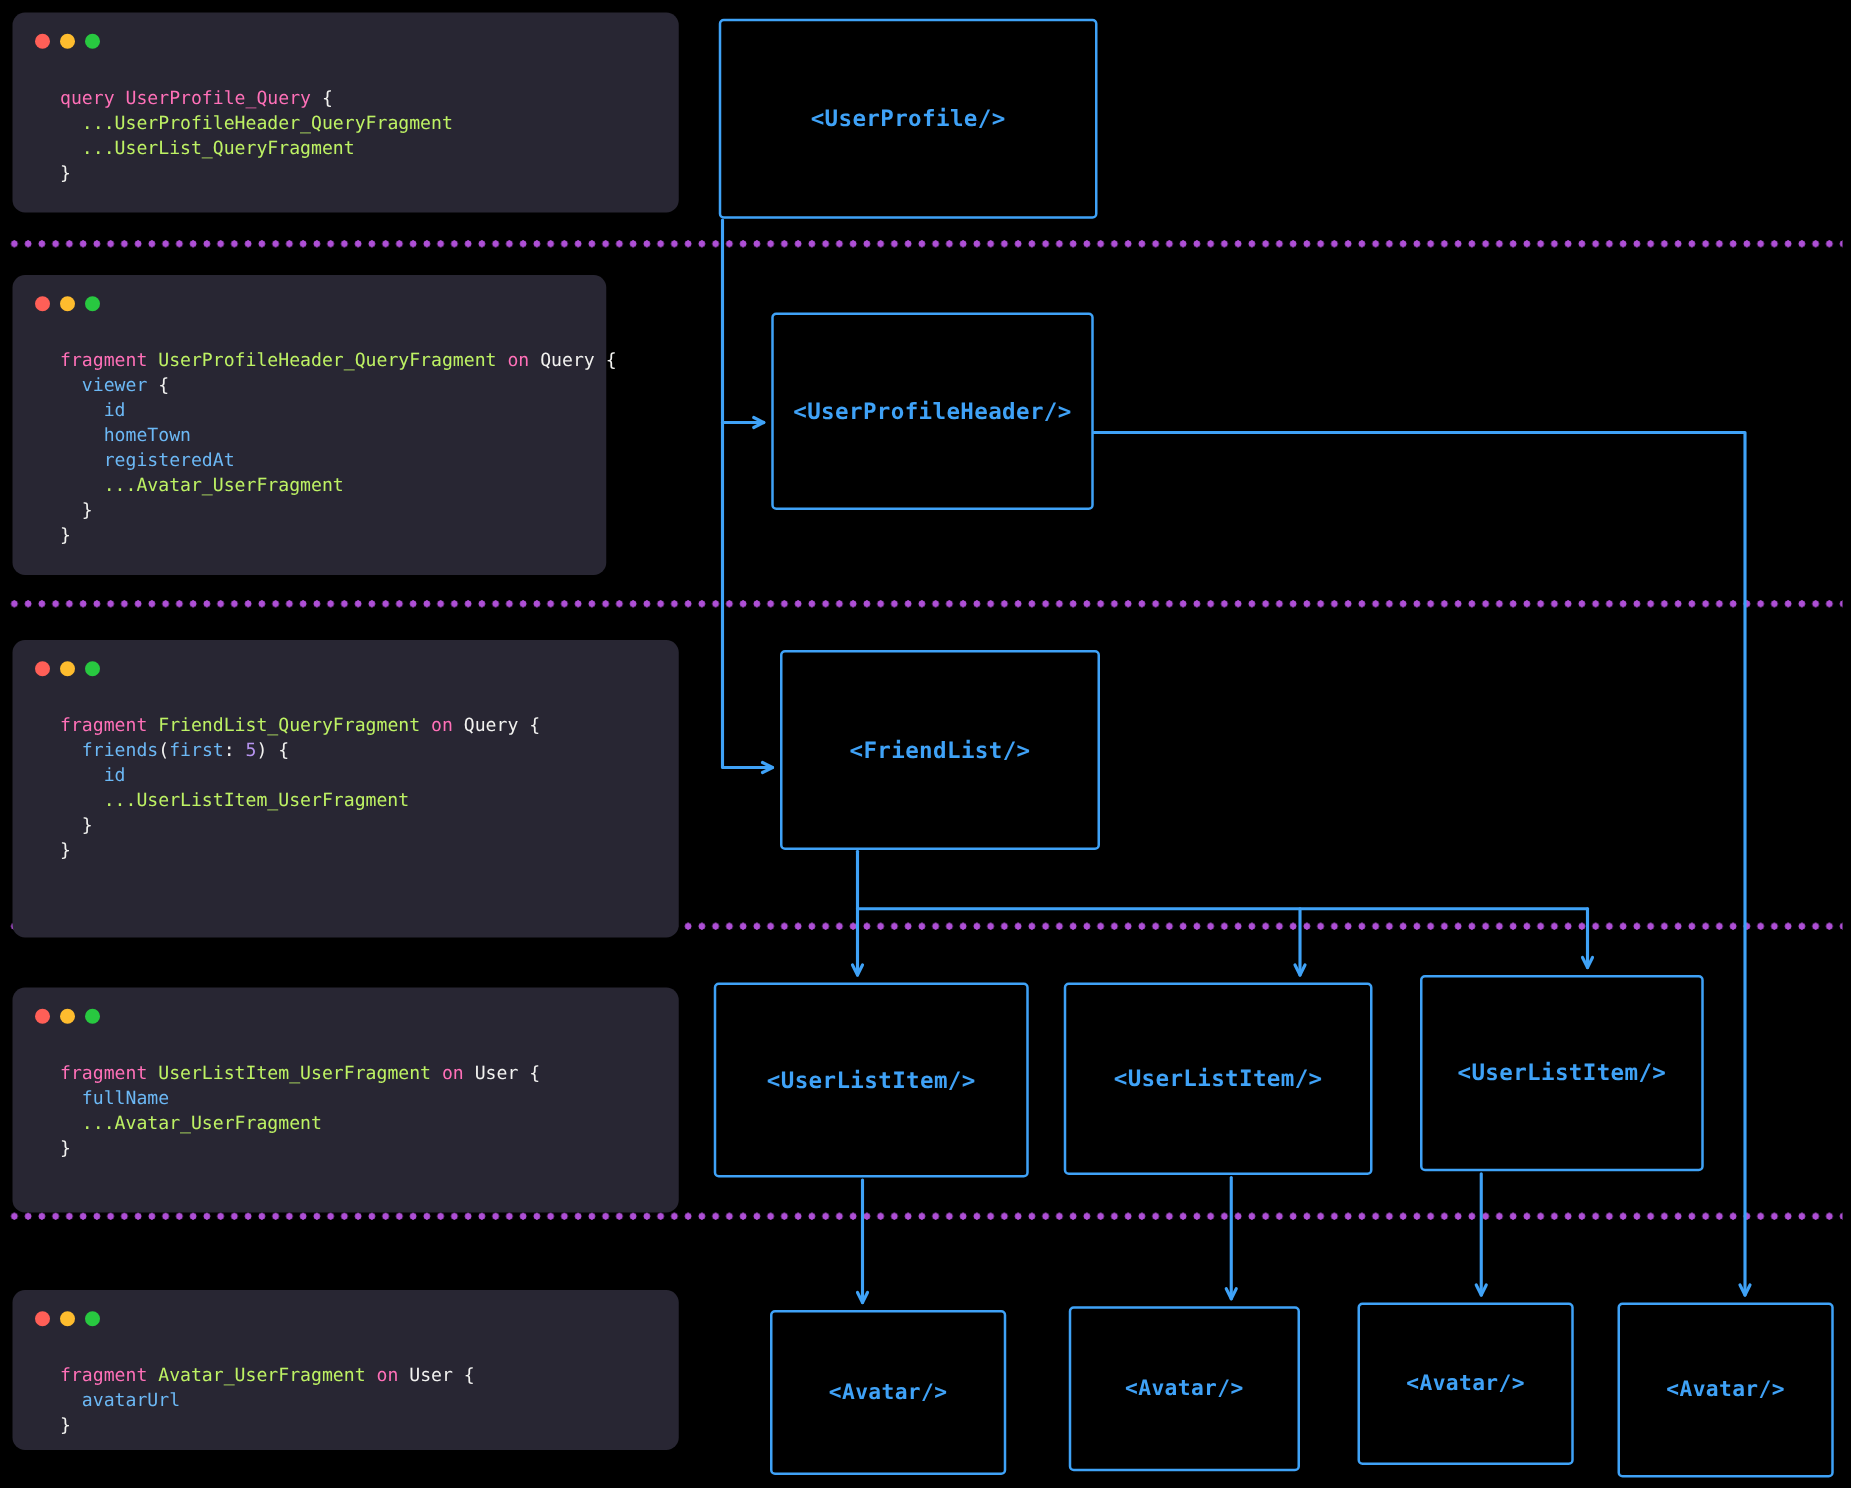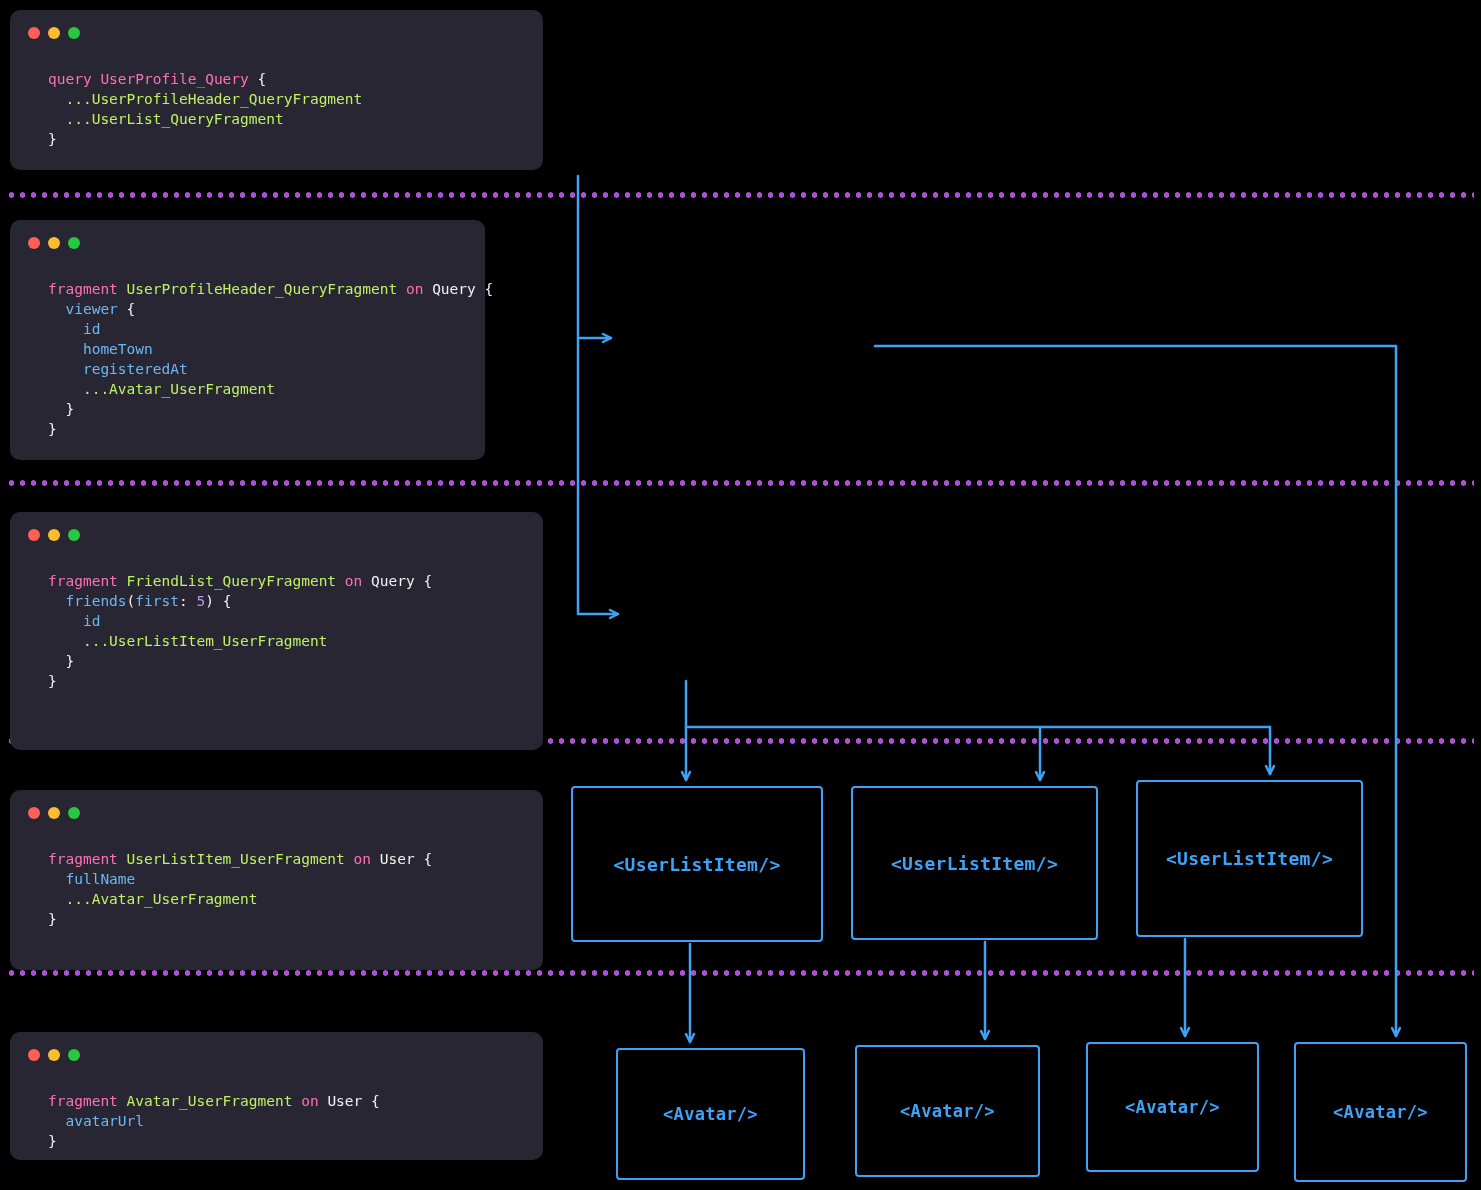--- a/index.html
+++ b/index.html
@@ -174,20 +174,29 @@
 
   <section class="code-window win5">
     <div class="traffic">
       <span class="dot red"></span>
       <span class="dot yellow"></span>
       <span class="dot green"></span>
     </div>
     <pre class="code"><div class="code-line"><span class="tok-kw">fragment </span><span class="tok-name">Avatar_UserFragment</span><span class="tok-plain"> </span><span class="tok-kw">on</span><span class="tok-plain"> User {</span></div><div class="code-line"><span class="tok-plain">  </span><span class="tok-field">avatarUrl</span></div><div class="code-line"><span class="tok-plain">}</span></div></pre>
   </section>
 
+  <div class="node node-user-profile">
+    <span class="node-label">&lt;UserProfile/&gt;</span>
+  </div>
+  <div class="node node-user-profile-header">
+    <span class="node-label">&lt;UserProfileHeader/&gt;</span>
+  </div>
+  <div class="node node-friend-list">
+    <span class="node-label">&lt;FriendList/&gt;</span>
+  </div>
   <div class="node node-user-list-item-1">
     <span class="node-label">&lt;UserListItem/&gt;</span>
   </div>
   <div class="node node-user-list-item-2">
     <span class="node-label">&lt;UserListItem/&gt;</span>
   </div>
   <div class="node node-user-list-item-3">
     <span class="node-label">&lt;UserListItem/&gt;</span>
   </div>
   <div class="node node-avatar-1">

